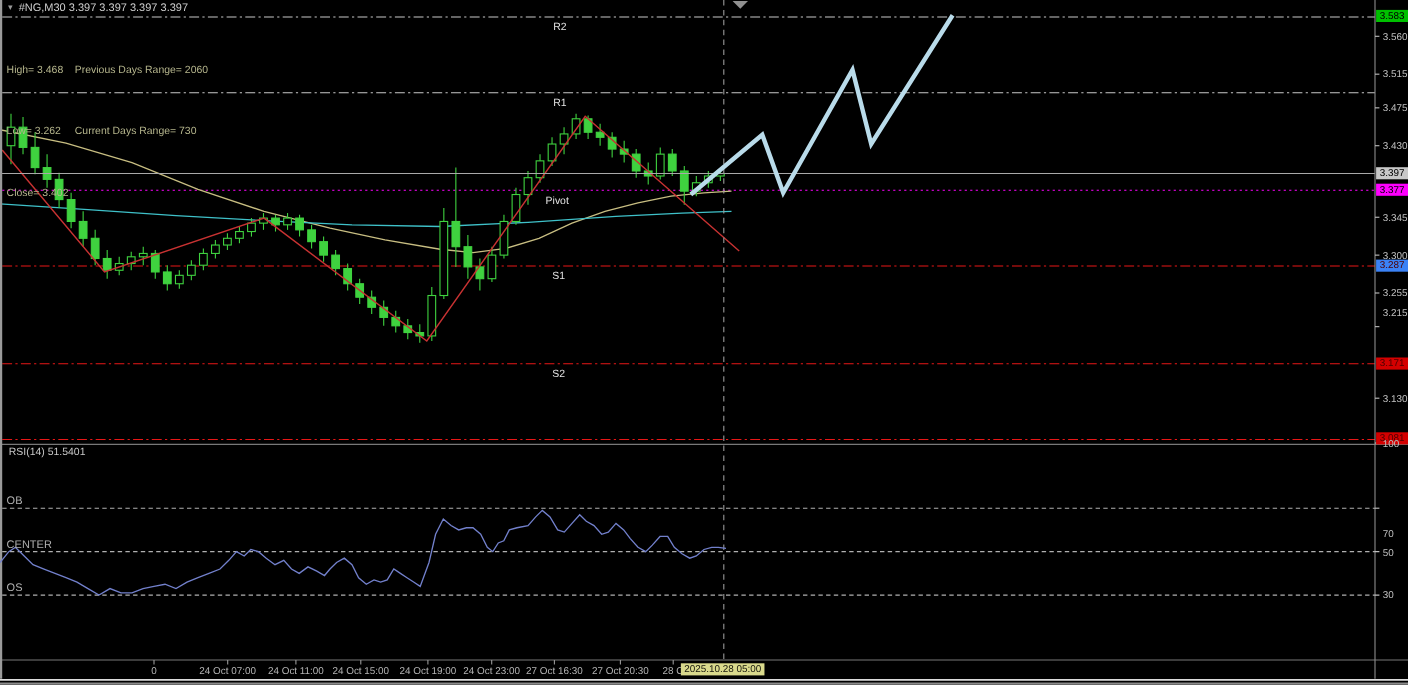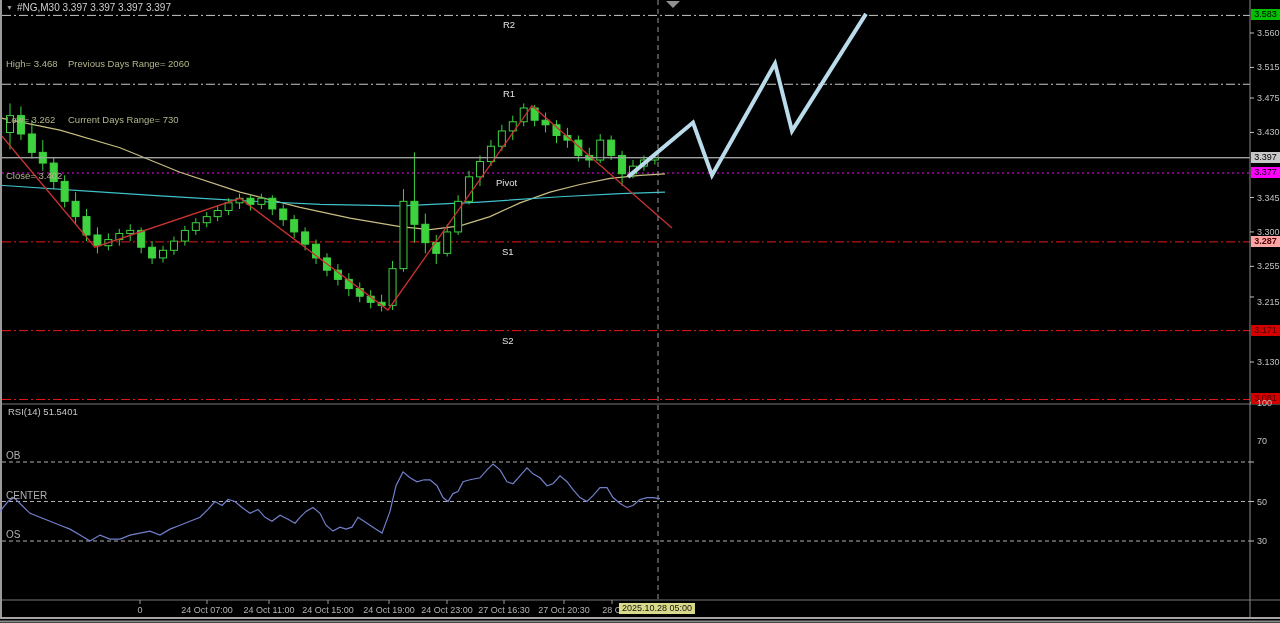--- a/index.html
+++ b/index.html
@@ -231,31 +231,31 @@
       <div class="zone-label" style="top: 450px;">OB</div>
       <div class="zone-label" style="top: 489.5px;">CENTER</div>
       <div class="zone-label" style="top: 529px;">OS</div>
       <div class="ax-label" style="top: 28px;">3.560</div>
       <div class="ax-label" style="top: 62.4302px;">3.515</div>
       <div class="ax-label" style="top: 93.0349px;">3.475</div>
       <div class="ax-label" style="top: 127.465px;">3.430</div>
       <div class="ax-label" style="top: 192.5px;">3.345</div>
       <div class="ax-label" style="top: 226.93px;">3.300</div>
       <div class="ax-label" style="top: 261.36px;">3.255</div>
-      <div class="ax-label" style="top: 297px;">3.215</div>
+      <div class="ax-label" style="top: 279px;">3.215</div>
       <div class="ax-label" style="top: 357px;">3.130</div>
       <div class="ax-badge" style="top: 9.40233px; background: rgb(0, 192, 0); color: rgb(0, 0, 0);">3.583</div>
       <div class="ax-badge" style="top: 78.2628px; background: #15803d; color: rgb(0, 0, 0); margin-left: 48px;">3.493</div>
       <div class="ax-badge" style="top: 151.714px; background: rgb(200, 200, 200); color: rgb(0, 0, 0);">3.397</div>
       <div class="ax-badge" style="top: 167.016px; background: rgb(255, 0, 255); color: rgb(0, 0, 0);">3.377</div>
-      <div class="ax-badge" style="top: 235.877px; background: #fca5a5; color: rgb(77, 0, 0); font-weight: bold;">3.287</div>
+      <div class="ax-badge" style="top: 235.877px; background: #3b82f6; color: rgb(77, 0, 0);">3.287</div>
       <div class="ax-badge" style="top: 324.63px; background: rgb(212, 0, 0); color: rgb(77, 0, 0);">3.171</div>
       <div class="ax-badge" style="top: 393.491px; background: rgb(212, 0, 0); color: rgb(77, 0, 0);">3.081</div>
       <div class="ax-label" style="top: 397.75px;">100</div>
-      <div class="ax-label" style="top: 436px;">70</div>
+      <div class="ax-label" style="top: 480px;">70</div>
       <div class="ax-label" style="top: 496.5px;">50</div>
       <div class="ax-label" style="top: 536px;">30</div>
       <div class="time-label" style="left: 140px;">0</div>
       <div class="time-label" style="left: 207px;">24 Oct 07:00</div>
       <div class="time-label" style="left: 269px;">24 Oct 11:00</div>
       <div class="time-label" style="left: 328px;">24 Oct 15:00</div>
       <div class="time-label" style="left: 389px;">24 Oct 19:00</div>
       <div class="time-label" style="left: 447px;">24 Oct 23:00</div>
       <div class="time-label" style="left: 504px;">27 Oct 16:30</div>
       <div class="time-label" style="left: 564px;">27 Oct 20:30</div>

